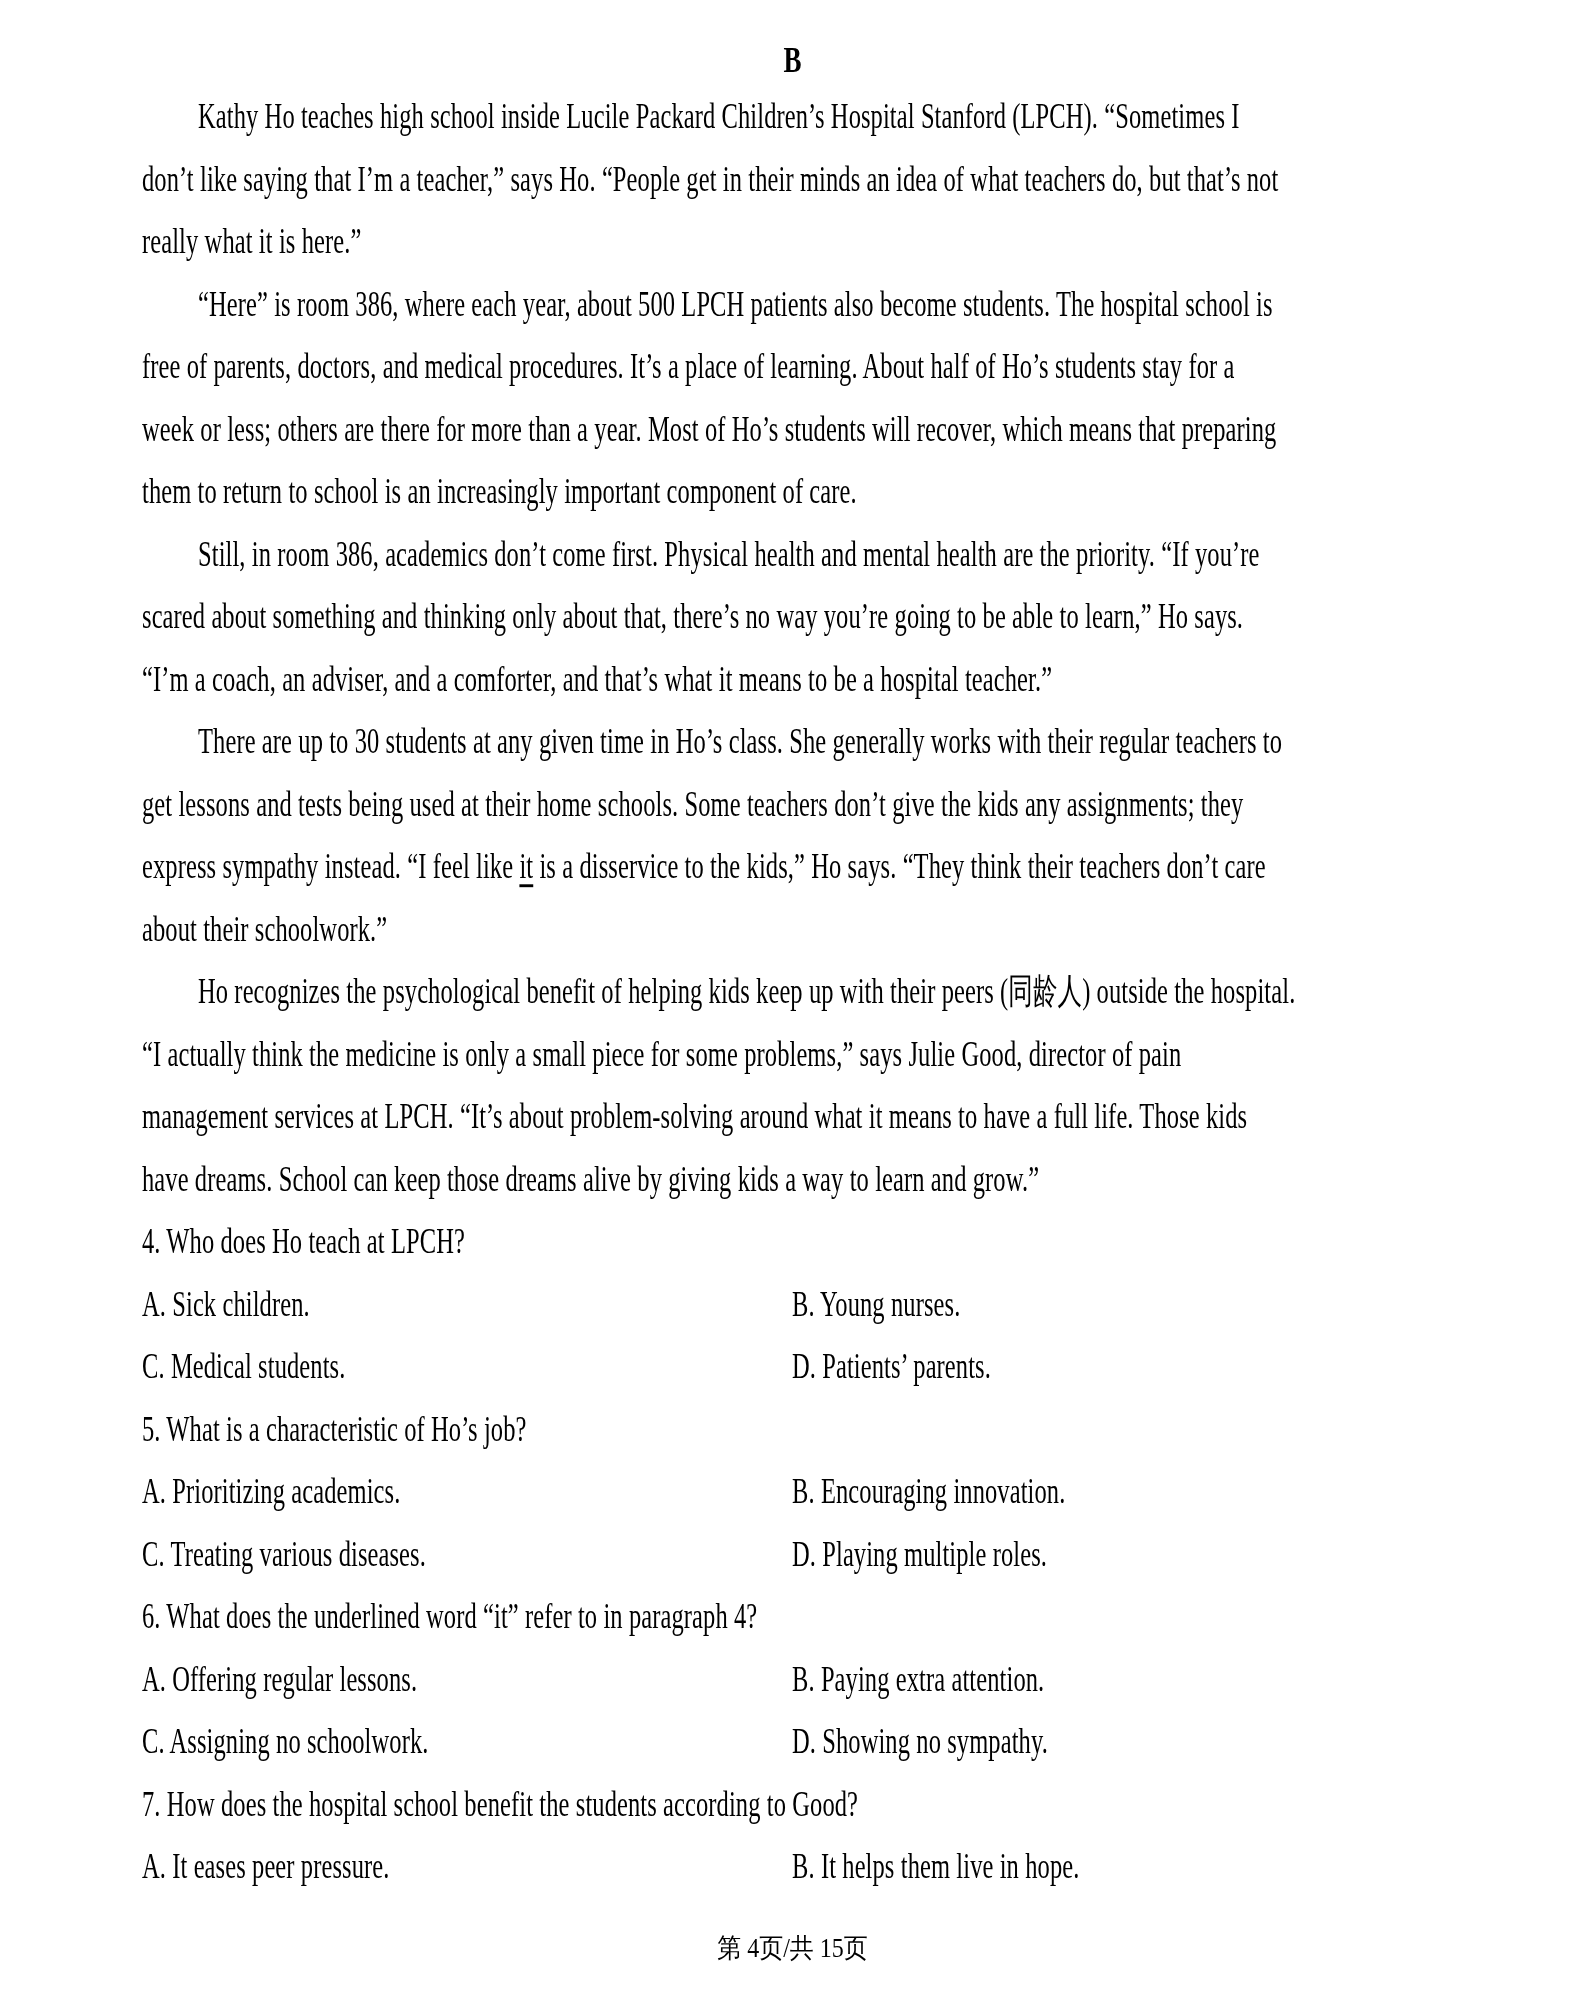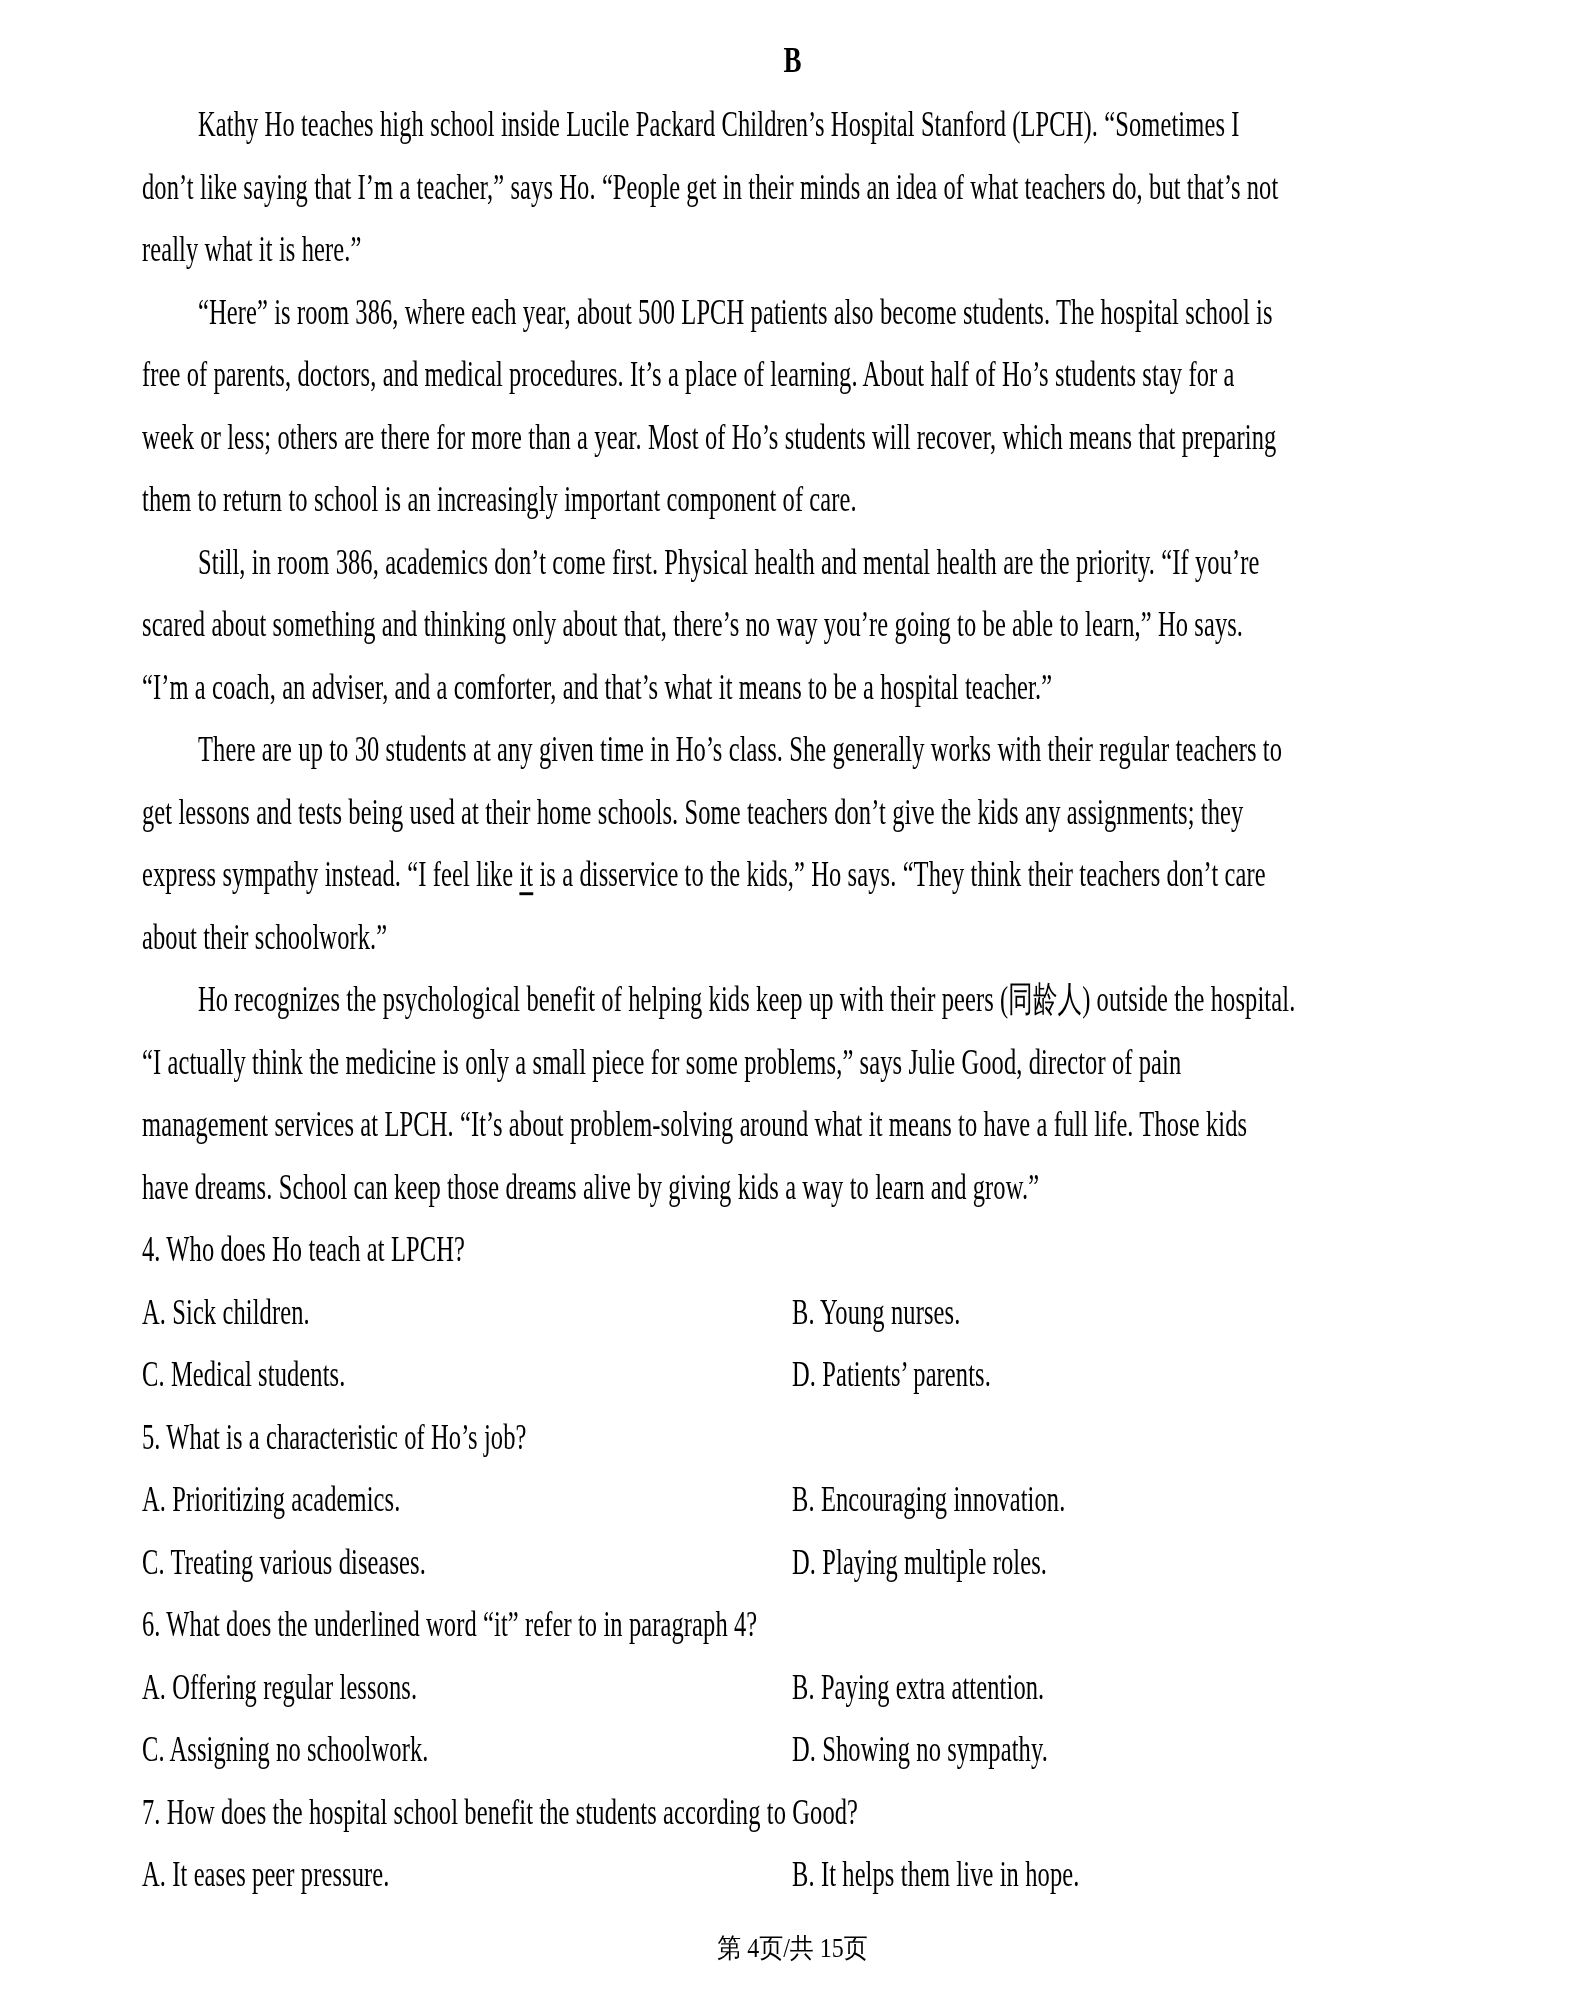--- a/index.html
+++ b/index.html
@@ -28,21 +28,21 @@
     height: 58px;
     line-height: 58px;
     text-align: center;
     font-size: 27px;
     font-weight: bold;
     transform: scaleY(1.35);
   }
   .content {
     position: absolute;
     left: 142px;
-    top: 94px;
+    top: 86px;
     width: 1330px;
   }
   .line {
     height: 62.5px;
     line-height: 62.5px;
     font-size: 24.5px;
     white-space: nowrap;
     transform: scaleY(1.45);
     letter-spacing: 0.1px;
   }

